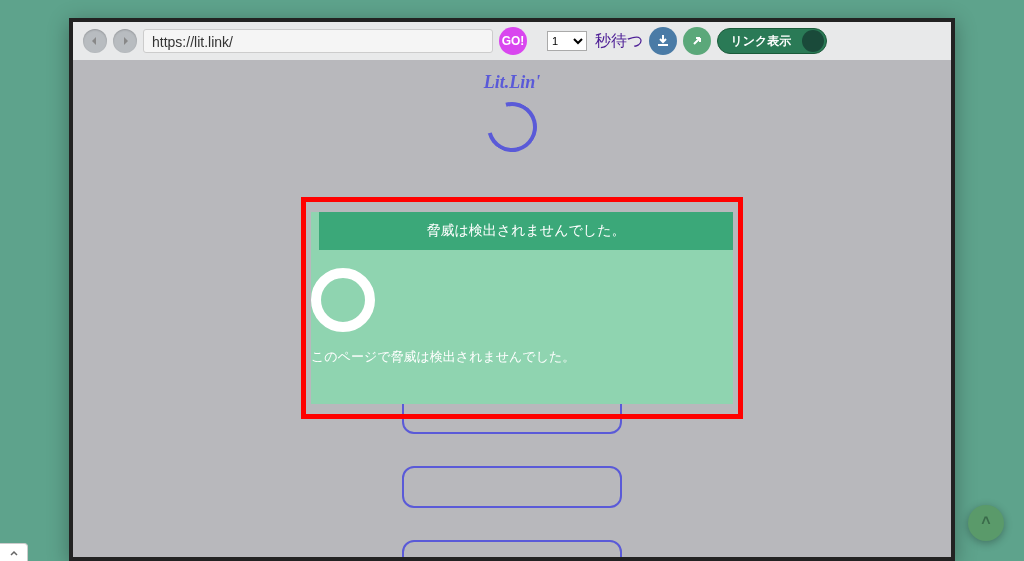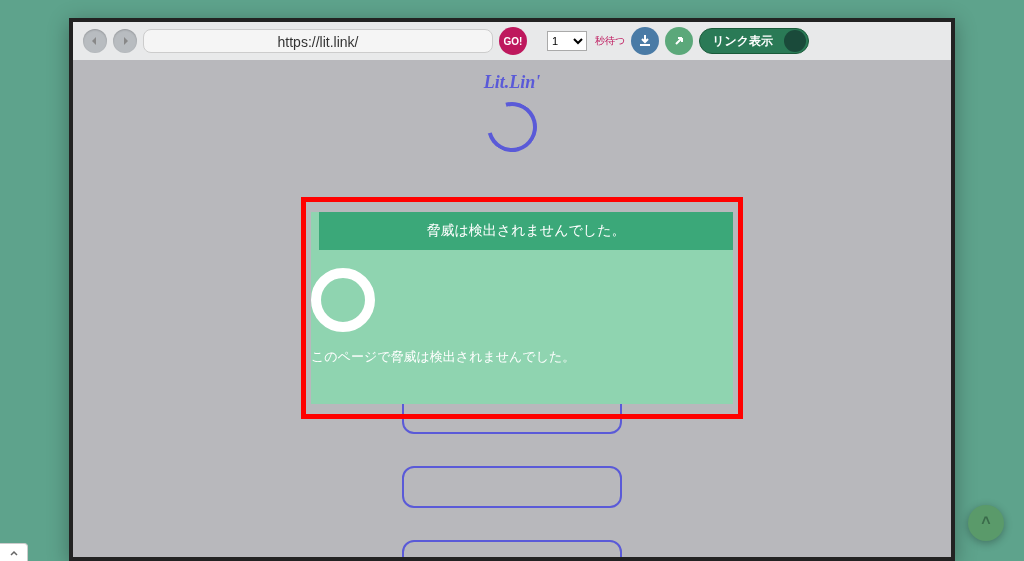--- a/index.html
+++ b/index.html
@@ -45,50 +45,50 @@
       justify-content: center;
       cursor: pointer;
       box-shadow: inset 0 1px 2px rgba(0,0,0,0.2);
     }
     .nav-btn svg { fill: #888; }
     .url-bar {
       flex: 0 0 350px;
       height: 24px;
       background: #f5f5f5;
       border: 1px solid #ccc;
-      border-radius: 8px;
+      border-radius: 3px;
       padding: 0 8px;
       font-size: 14px;
       line-height: 24px;
       color: #333;
-      text-align: center;
+      text-align: left;
     }
     .go-btn {
       width: 28px;
       height: 28px;
       border-radius: 50%;
-      background: #be185d;
+      background: #d946ef;
       color: white;
-      font-size: 10px;
+      font-size: 12px;
       font-weight: bold;
       display: flex;
       align-items: center;
       justify-content: center;
       cursor: pointer;
     }
     .wait-select {
       width: 40px;
       height: 20px;
       font-size: 11px;
       background: white;
       border: 1px solid #aaa;
     }
     .wait-label {
-      font-size: 10px;
-      color: #be185d;
+      font-size: 16px;
+      color: #4c1d95;
       margin-left: 2px;
     }
     .circle-btn {
       width: 28px;
       height: 28px;
       border-radius: 50%;
       display: flex;
       align-items: center;
       justify-content: center;
       cursor: pointer;

